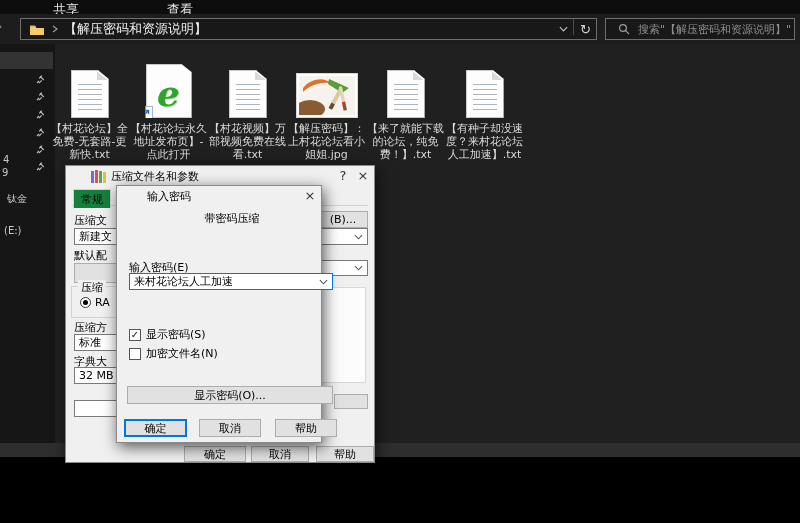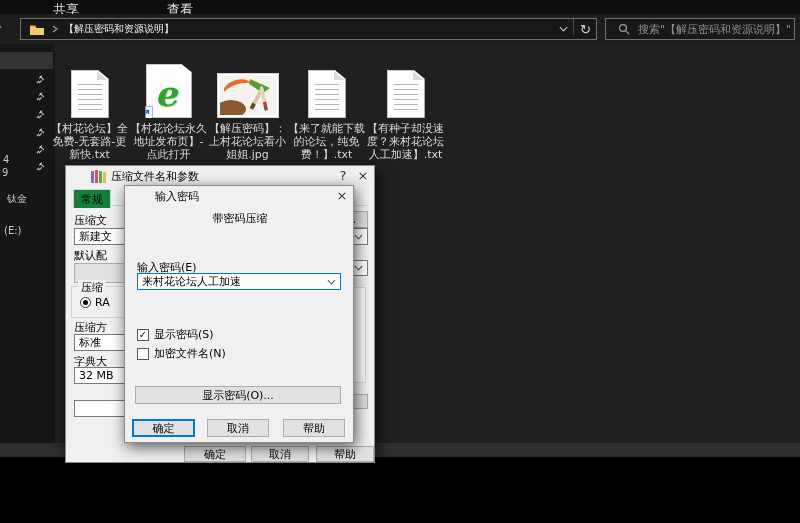--- a/index.html
+++ b/index.html
@@ -6,21 +6,21 @@
   html,body { width:800px; height:523px; background:#000; overflow:hidden;
     font-family:"DejaVu Sans","Liberation Sans",sans-serif; }
   
   #explorer { position:absolute; left:0; top:0; width:800px; height:457px; background:#000; }
   #ribbon { position:absolute; left:0; top:0; width:800px; height:14px; background:#0d0d0d; }
   .ribbon-tab { position:absolute; top:1px; font-size:13px; color:#e4e4e4; }
   #toolbar { position:absolute; left:0; top:14px; width:800px; height:30px; background:#1d1d1d; }
   .barbox { position:absolute; top:4px; height:22px; background:#181818; border:1px solid #6e6e6e; }
   #addrbox { left:20px; width:577px; display:flex; align-items:center; }
   #searchbox { left:605px; width:190px; display:flex; align-items:center; }
-  .addr-text { font-size:10px; color:#f0f0f0; margin-left:6px; }
+  .addr-text { font-size:13px; color:#f0f0f0; margin-left:6px; }
   .search-text { font-size:11px; color:#8f8f8f; margin-left:8px; white-space:nowrap; overflow:hidden; }
   .addr-right { position:absolute; top:0; height:20px; display:flex; align-items:center; }
   .vdiv { width:1px; height:16px; background:#4a4a4a; }
   .refresh { font-size:13px; color:#cfcfcf; }
   #up-frag { position:absolute; left:-5px; top:8px; color:#9a9a9a; }
   #navpane { position:absolute; left:0; top:44px; width:55px; height:399px; background:#161616; }
   #nav-sel { position:absolute; left:0; top:8px; width:53px; height:17px; background:#333; }
   .pin { position:absolute; left:36px; }
   .nav-frag { position:absolute; font-size:10px; color:#c8c8c8; }
   #content { position:absolute; left:55px; top:44px; width:745px; height:399px; background:#202020; }
@@ -155,20 +155,29 @@
               <svg width="9" height="9" viewBox="0 0 9 9">
                   <path d="M1.5 7.5 L6.5 2.5 M3 2.5 h3.5 v3.5" fill="none" stroke="#1e6ae1" stroke-width="1.4"></path>
                 </svg>
             </div>
           </div>
         </div>
         <div class="fname">【村花论坛永久地址发布页】-点此打开</div>
       </div>
       <div class="file">
         <div class="iconbox">
+            <div class="page">
+              <div class="fold"></div>
+              <div class="tlines"></div>
+            </div>
+          </div>
+        <div class="fname">【村花视频】万部视频免费在线看.txt</div>
+      </div>
+      <div class="file">
+        <div class="iconbox">
           <div class="jthumb">
             <svg width="56" height="39" viewBox="0 0 56 39">
               <rect width="56" height="39" fill="#f6f3ee"></rect>
               <path d="M4 12 C 12 2, 26 1, 31 7 C 22 6, 11 9, 4 16 Z" fill="#e2702a"></path>
               <path d="M30 3 l20 9 -7 5 -14 -9 z" fill="#5a9e32"></path>
               <ellipse cx="11" cy="33" rx="15" ry="9" fill="#8a5a33"></ellipse>
               <g transform="rotate(28 36 24)">
                   <rect x="34" y="10" width="4" height="20" rx="2" fill="#d8c9a4"></rect>
                   <rect x="34" y="28" width="4" height="6" fill="#6b4a2a"></rect>
                 </g>
@@ -260,21 +269,21 @@
 
   <div class="lbl" style="left:8px;top:232px">切分为</div>
   <div class="combo" style="left:8px;top:234px;width:88px;height:17px"></div>
   <div class="wbtn" style="left:268px;top:228px;width:34px;height:15px"></div>
 
   <div class="wbtn" style="left:118px;top:280px;width:62px;height:16px">确定</div>
   <div class="wbtn" style="left:185px;top:280px;width:58px;height:16px">取消</div>
   <div class="wbtn" style="left:250px;top:280px;width:58px;height:16px">帮助</div>
 </div>
 
-<div class="dlg" id="pwd" style="left:124px;top:185px;width:230px;height:258px;z-index:10">
+<div class="dlg" id="pwd" style="left:116px;top:185px;width:206px;height:258px;z-index:10">
   <div class="dlg-title">
     <span class="dlg-title-text" style="margin-left:9px">输入密码</span>
     <div class="dlg-x" style="right:2px">×</div>
   </div>
 
   <div class="lbl" style="left:0;top:25px;width:230px;text-align:center">带密码压缩</div>
 
   <div class="lbl" style="left:12px;top:74px">输入密码(E)</div>
   <div class="combo" style="left:12px;top:87px;width:204px;height:17px;border-color:#0078d7">
     <span>来村花论坛人工加速</span>

